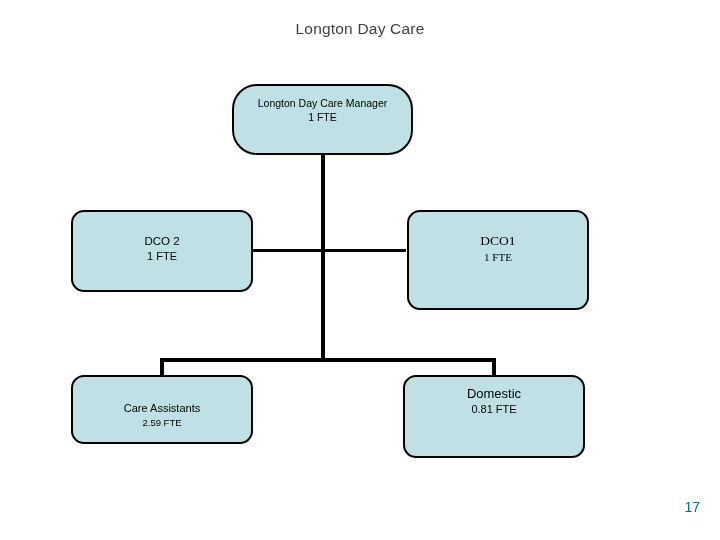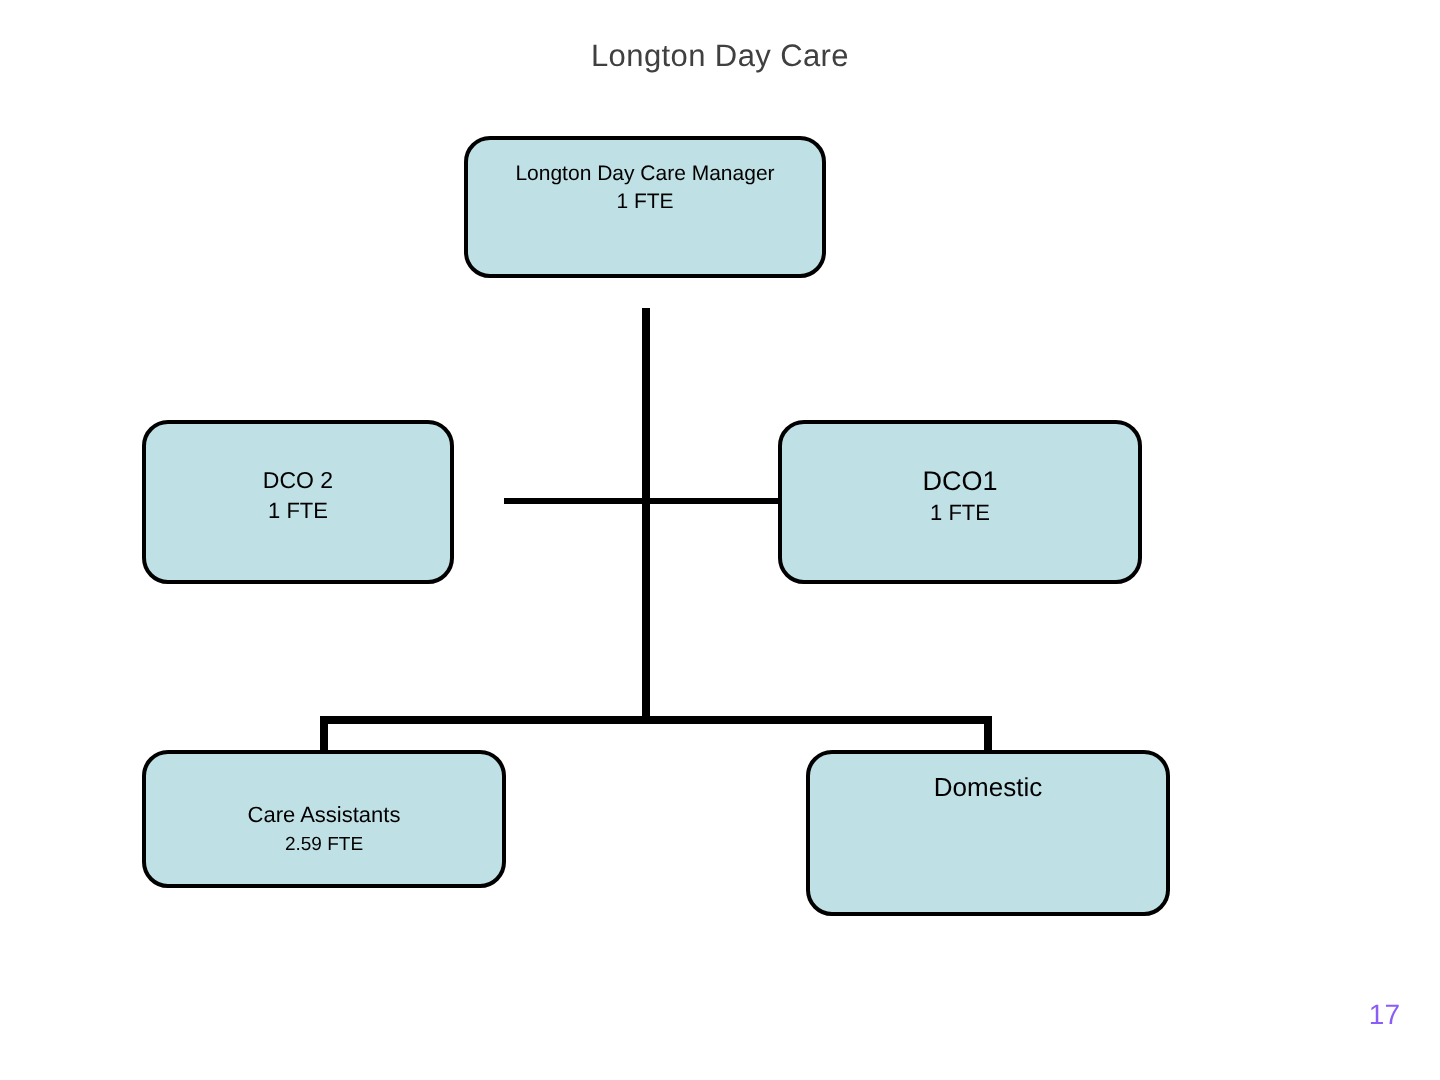--- a/index.html
+++ b/index.html
@@ -40,33 +40,33 @@
   .node .node-inner {
     position: absolute;
     left: 0;
     width: 100%;
     text-align: center;
   }
   .node-title { display: block; }
   .node-fte { display: block; }
 
   
-  #node-manager { left: 232px; top: 68px; width: 181px; height: 71px; }
+  #node-manager { left: 232px; top: 84px; width: 181px; height: 71px; border-radius: 25px; }
   #node-manager .node-inner { top: 10px; }
   #node-manager .node-title { font-size: 10.5px; line-height: 14px; }
   #node-manager .node-fte { font-size: 10.5px; line-height: 14px; }
 
   
-  #node-dco2 { left: 71px; top: 210px; width: 156px; height: 82px; }
+  #node-dco2 { left: 71px; top: 210px; width: 182px; height: 82px; }
   #node-dco2 .node-inner { top: 22px; padding-right: 14px; }
   #node-dco2 .node-title { font-size: 11.5px; line-height: 15px; }
   #node-dco2 .node-fte { font-size: 11px; line-height: 15px; }
 
   
-  #node-dco1 { left: 389px; top: 210px; width: 182px; height: 82px; }
+  #node-dco1 { left: 407px; top: 210px; width: 182px; height: 100px; font-family: Liberation Serif, serif; }
   #node-dco1 .node-inner { top: 20px; }
   #node-dco1 .node-title { font-size: 13.5px; line-height: 18px; }
   #node-dco1 .node-fte { font-size: 11px; line-height: 15px; }
 
   
   #node-care-assistants { left: 71px; top: 375px; width: 182px; height: 69px; }
   #node-care-assistants .node-inner { top: 24px; }
   #node-care-assistants .node-title { font-size: 11px; line-height: 15px; }
   #node-care-assistants .node-fte { font-size: 9.5px; line-height: 14px; }
 
@@ -90,21 +90,21 @@
   
   #conn-drop-left { left: 160px; top: 358px; width: 4px; height: 19px; }
   #conn-drop-right { left: 492px; top: 358px; width: 4px; height: 19px; }
 
   #page-number {
     position: absolute;
     right: 20px;
     bottom: 24px;
     font-size: 14px;
     line-height: 18px;
-    color: #8b5cf6;
+    color: #0369a1;
   }
 </style>
 </head>
 <body>
 
 <div id="slide">
 
   <div id="slide-title">Longton Day Care</div>
 
   <div class="conn" id="conn-trunk"></div>
@@ -137,18 +137,19 @@
   <div class="node" id="node-care-assistants">
     <div class="node-inner">
       <span class="node-title">Care Assistants</span>
       <span class="node-fte">2.59 FTE</span>
     </div>
   </div>
 
   <div class="node" id="node-domestic">
     <div class="node-inner">
       <span class="node-title">Domestic</span>
+      <span class="node-fte">0.81 FTE</span>
     </div>
   </div>
 
   <div id="page-number">17</div>
 
 </div>
 
 </body></html>

